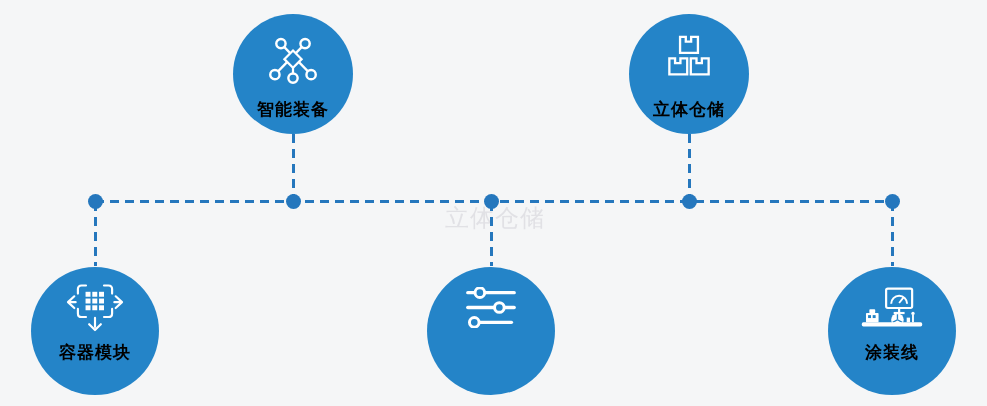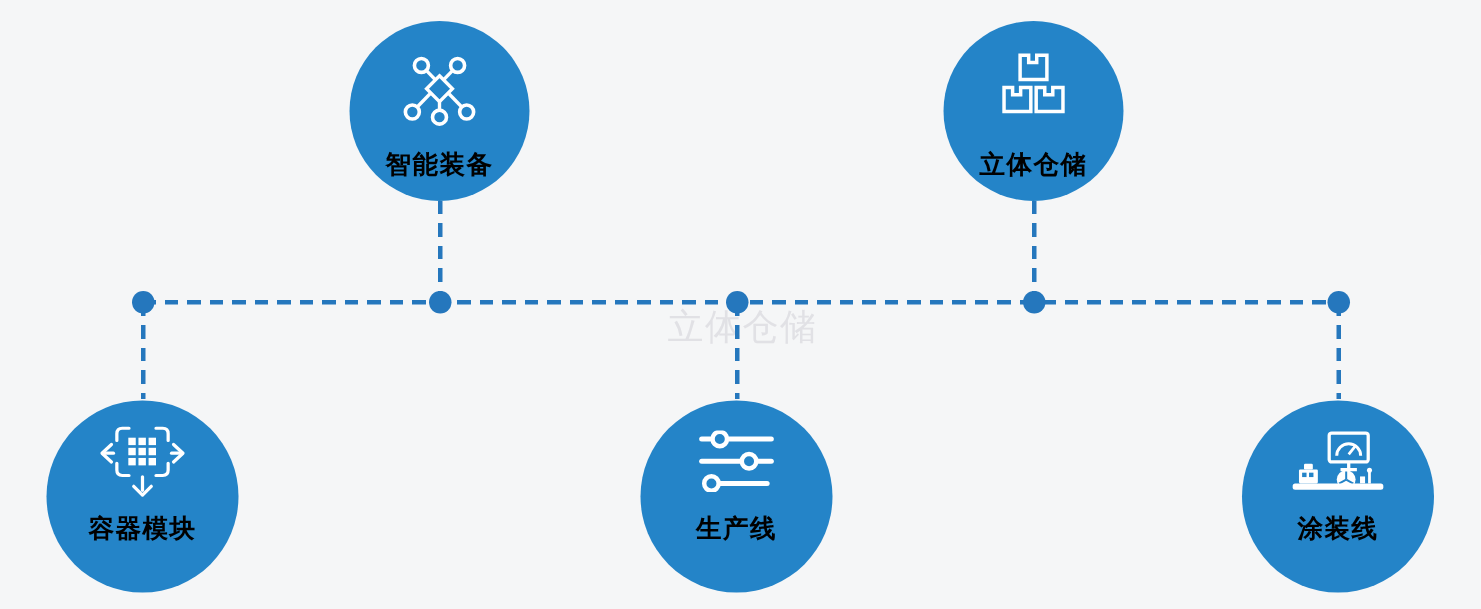--- a/index.html
+++ b/index.html
@@ -148,21 +148,20 @@
     <div class="icon-wrap" style="top:20px;">
       <svg width="52" height="41" viewBox="0 0 56 44" fill="none" stroke="#ffffff" stroke-linecap="round">
         <line x1="3" y1="6" x2="53" y2="6" stroke-width="3.6"></line>
         <line x1="3" y1="22" x2="53" y2="22" stroke-width="3.6"></line>
         <line x1="10" y1="38" x2="50" y2="38" stroke-width="3.6"></line>
         <circle cx="16" cy="6" r="5.2" fill="#2484c8" stroke-width="3.2"></circle>
         <circle cx="37" cy="22" r="5.2" fill="#2484c8" stroke-width="3.2"></circle>
         <circle cx="10" cy="38" r="5.2" fill="#2484c8" stroke-width="3.2"></circle>
       </svg>
     </div>
-    <div class="node-label" style="top:74px;">生产线</div>
   </div>
 
   <div class="node" style="left:828px; top:267px; width:128px; height:128px;">
     <div class="icon-wrap" style="top:20px;">
       <svg width="64" height="47" viewBox="0 0 76 56" fill="none">
 
         <rect x="31" y="2" width="31" height="23" rx="2" stroke="#ffffff" stroke-width="2.6"></rect>
         <path d="M37,20 A9.5,9.5 0 0 1 56,20" stroke="#ffffff" stroke-width="2.4"></path>
         <line x1="46.5" y1="19" x2="52" y2="12" stroke="#ffffff" stroke-width="2.2"></line>
         <line x1="46.5" y1="25" x2="46.5" y2="31" stroke="#ffffff" stroke-width="2.6"></line>

